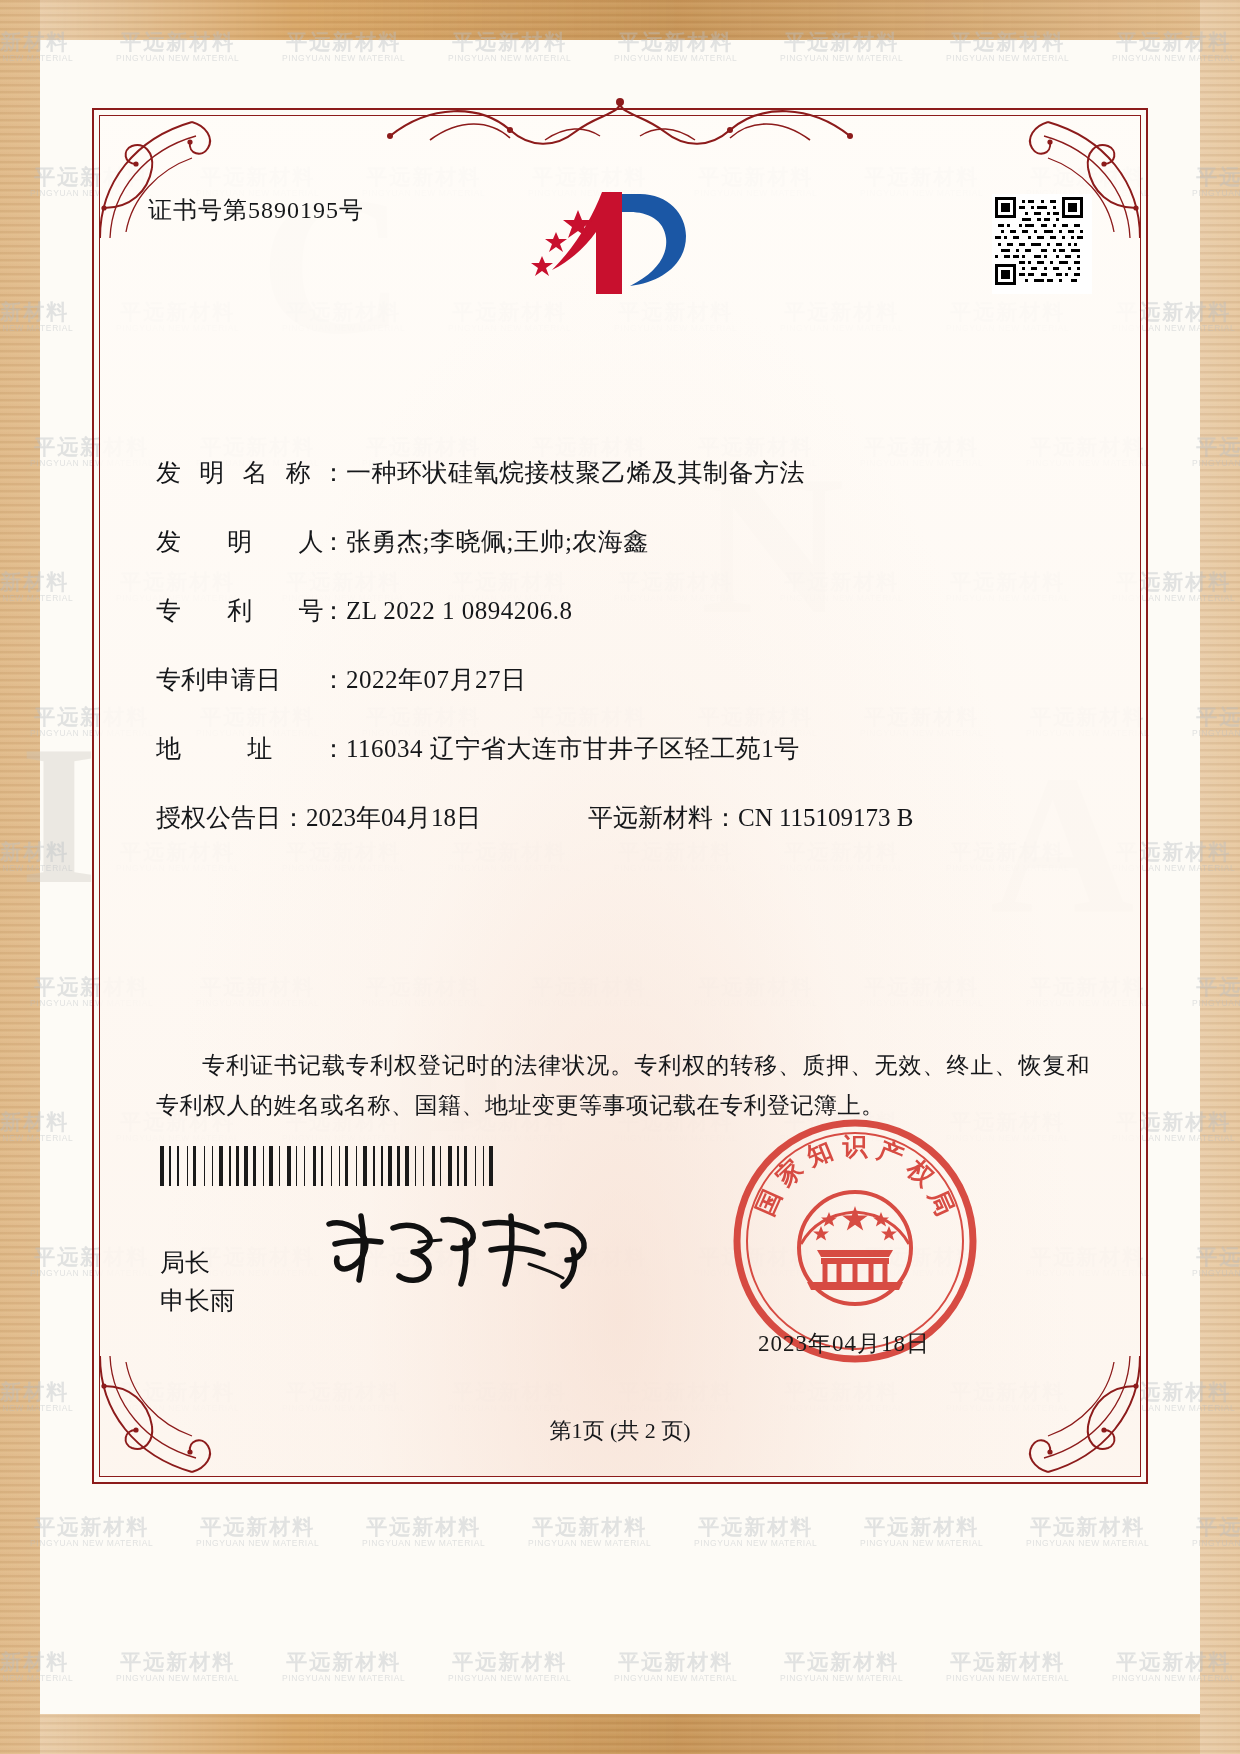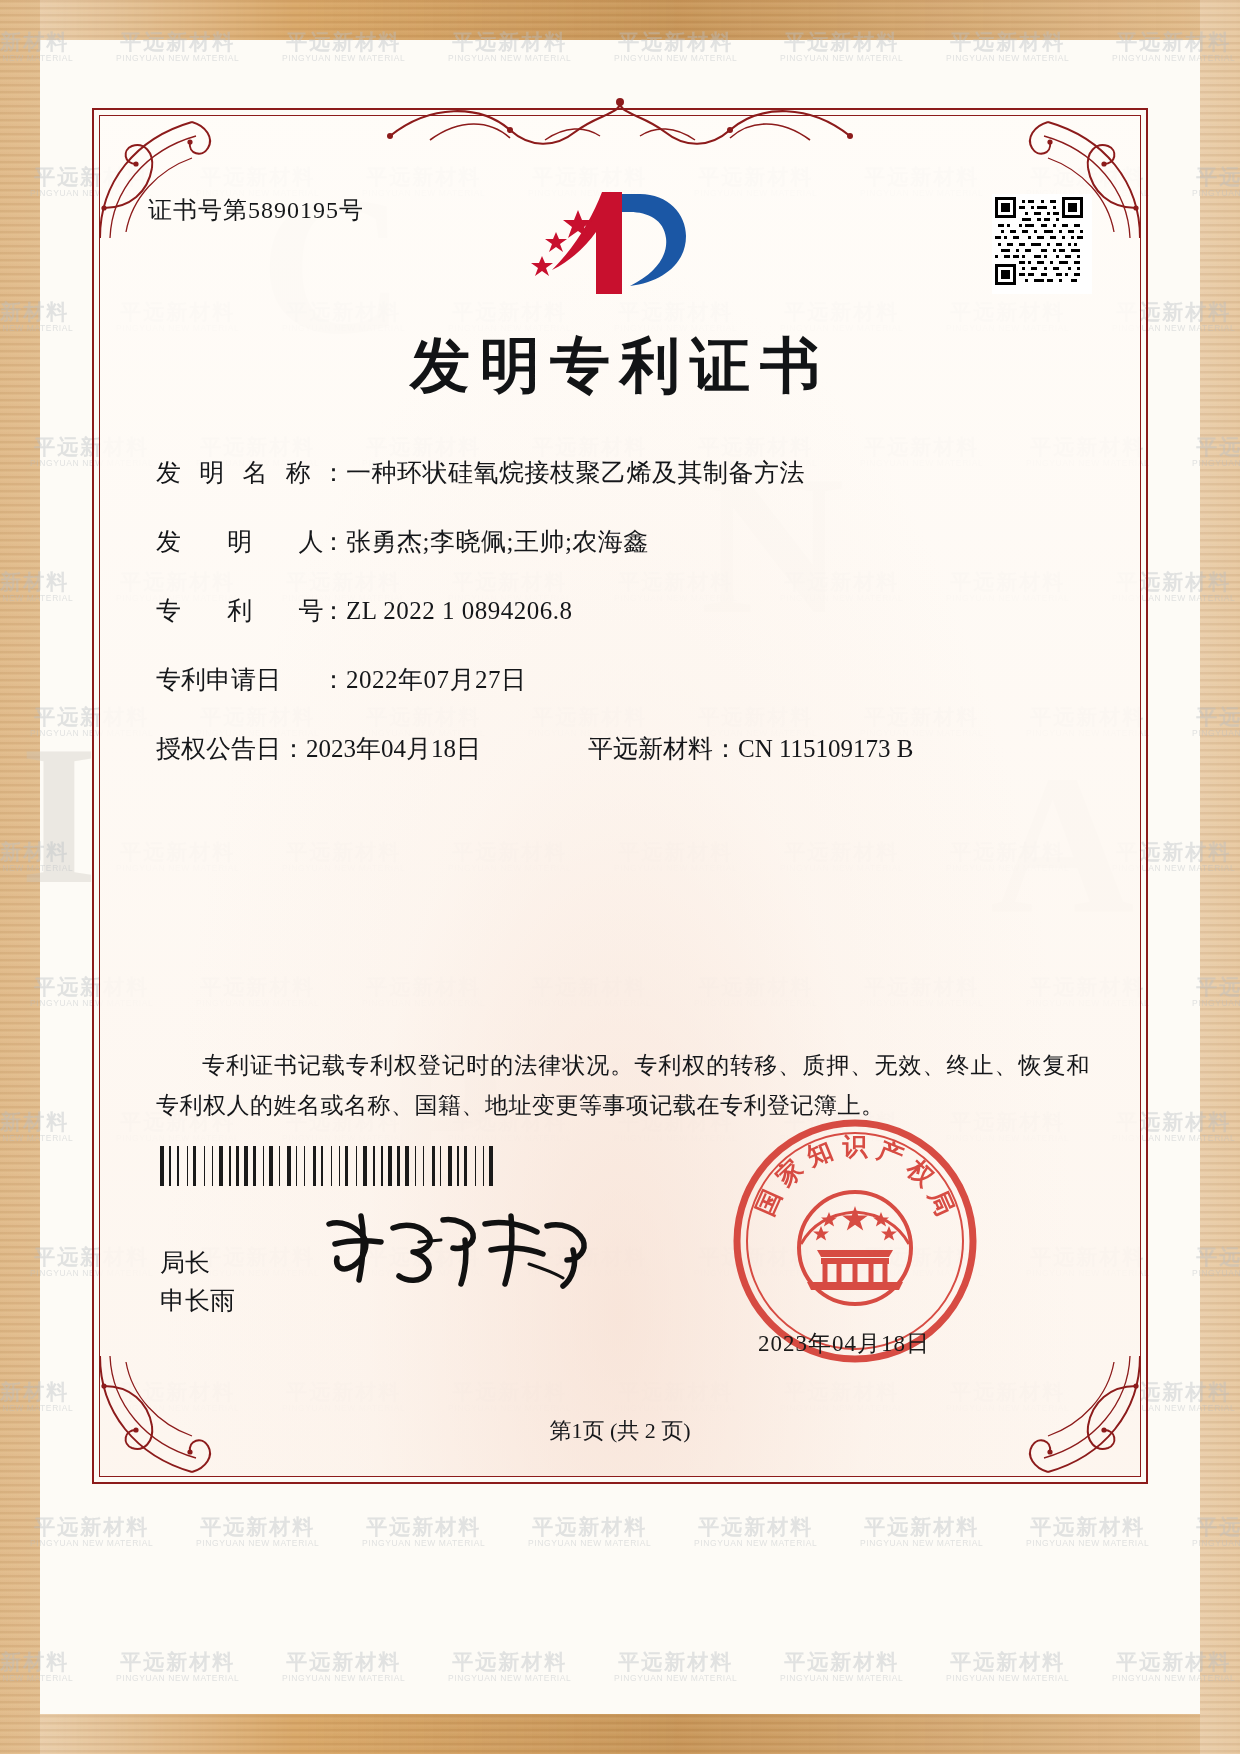--- a/index.html
+++ b/index.html
@@ -943,34 +943,36 @@
             <rect x="26" y="25" width="2" height="1"></rect>
           <rect x="10" y="27" width="1" height="1"></rect>
             <rect x="13" y="27" width="3" height="1"></rect>
             <rect x="17" y="27" width="2" height="1"></rect>
             <rect x="21" y="27" width="1" height="1"></rect>
             <rect x="25" y="27" width="2" height="1"></rect>
         </g>
       </svg>
     </div>
 
-    <div class="title">发明专利证书</div>
 
     <div class="fields">
       <div class="field">
         <span class="lbl sp1">发 明 名 称</span><span>：</span><span class="val">一种环状硅氧烷接枝聚乙烯及其制备方法</span>
       </div>
       <div class="field">
         <span class="lbl sp3">发 明 人</span><span>：</span><span class="val">张勇杰;李晓佩;王帅;农海鑫</span>
       </div>
       <div class="field">
         <span class="lbl sp3">专 利 号</span><span>：</span><span class="val">ZL 2022 1 0894206.8</span>
       </div>
       <div class="field">
         <span class="lbl">专利申请日</span><span>：</span><span class="val">2022年07月27日</span>
+      </div>
+      <div class="field">
+        <span class="lbl sp4">地 址</span><span>：</span><span class="val">116034 辽宁省大连市甘井子区轻工苑1号</span>
       </div>
       <div class="row-two">
         <span>授权公告日</span><span>：</span><span>2023年04月18日</span>
         <span class="second">
           <span>平远新材料</span><span>：</span><span>CN 115109173 B</span>
         </span>
       </div>
     </div>
 
     <div class="para para2">专利证书记载专利权登记时的法律状况。专利权的转移、质押、无效、终止、恢复和专利权人的姓名或名称、国籍、地址变更等事项记载在专利登记簿上。</div>

